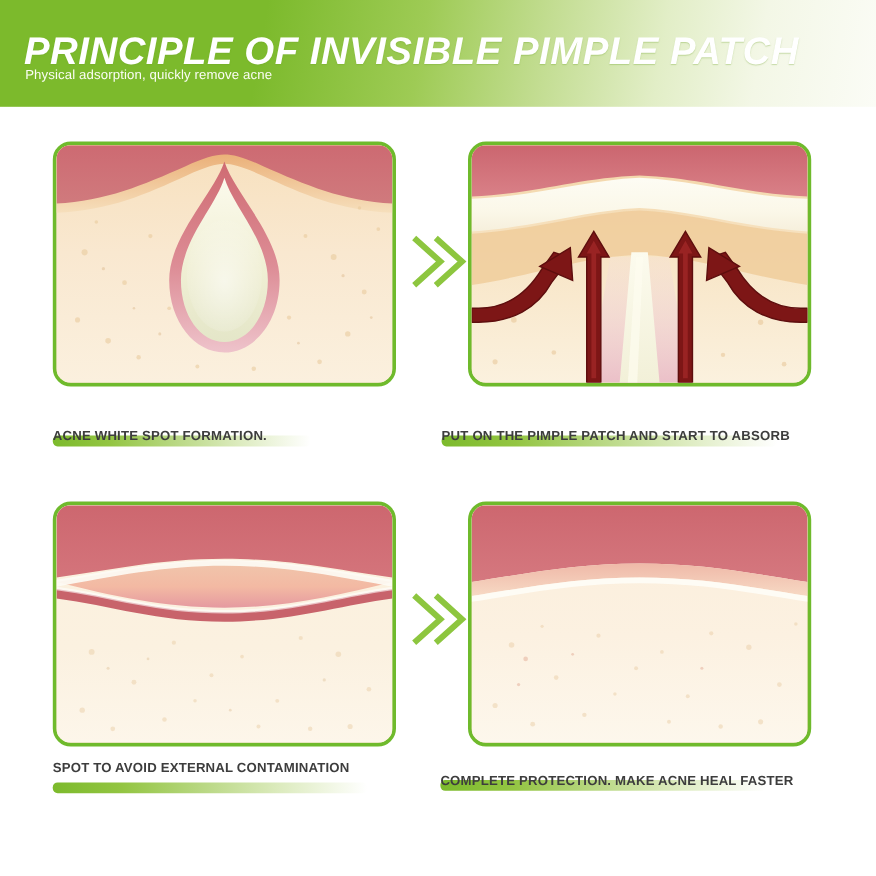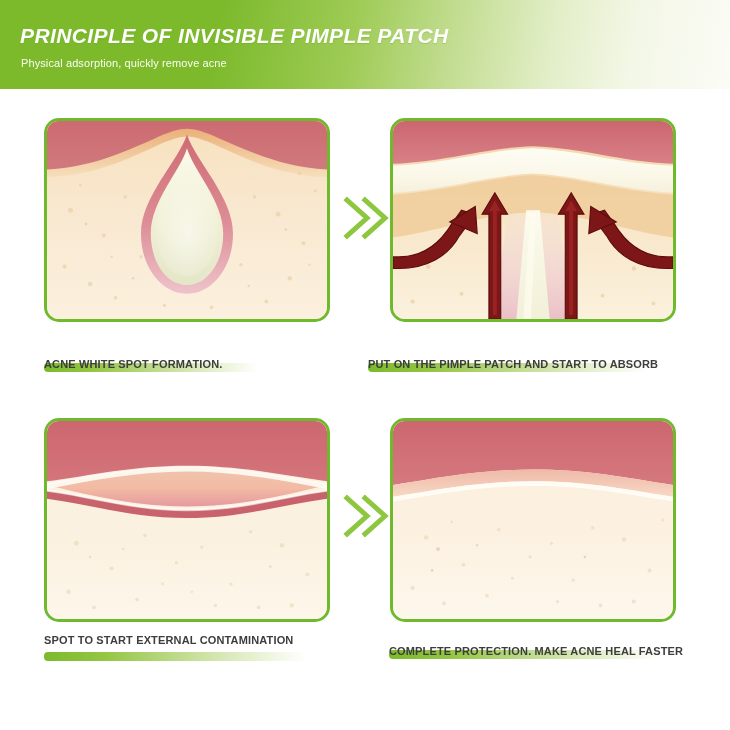--- a/index.html
+++ b/index.html
@@ -14,21 +14,21 @@
   
   #header{
     position:absolute;left:0;top:0;width:730px;height:89px;
     background:linear-gradient(100deg,
         #7cba2c 0%, #7cba2c 30%, #9ecb55 48%,
         #c3dd92 62%, #e2eec7 75%, #f3f7e6 86%, #fbfcf6 100%);
     overflow:hidden;
   }
   #header-title{
     position:absolute;left:20px;top:24px;
-    font-size:21px;font-weight:bold;font-style:italic;
+    font-size:32px;font-weight:bold;font-style:italic;
     color:#ffffff;letter-spacing:.4px;
     white-space:nowrap;
     text-shadow:0 1px 1px rgba(110,160,40,.35);
   }
   #header-sub{
     position:absolute;left:21px;top:57px;
     font-size:11px;font-weight:normal;font-style:normal;
     color:#fbfdf4;letter-spacing:.1px;
     white-space:nowrap;
   }
@@ -73,21 +73,21 @@
     z-index:0;
   }
   .caption .txt{position:relative;z-index:1;display:block;}
 
   #caption-1{left:44px;top:358px;width:300px;}
   #caption-1 .bar{top:5px;width:215px;}
   #caption-2{left:368px;top:358px;width:320px;}
   #caption-2 .bar{top:5px;width:280px;}
   #caption-3{left:44px;top:634px;width:320px;}
   #caption-3 .bar{top:18px;width:262px;}
-  #caption-4{left:389px;top:645px;width:320px;}
+  #caption-4{left:367px;top:645px;width:320px;}
   #caption-4 .bar{top:5px;width:272px;}
 </style>
 </head>
 <body>
 
 <div id="header">
   <div id="header-title">PRINCIPLE OF INVISIBLE PIMPLE PATCH</div>
   <div id="header-sub">Physical adsorption, quickly remove acne</div>
 </div>
 
@@ -398,19 +398,19 @@
   <span class="txt">ACNE WHITE SPOT FORMATION.</span>
 </div>
 
 <div class="caption" id="caption-2">
   <span class="bar"></span>
   <span class="txt">PUT ON THE PIMPLE PATCH AND START TO ABSORB</span>
 </div>
 
 <div class="caption" id="caption-3">
   <span class="bar"></span>
-  <span class="txt">SPOT TO START EXTERNAL CONTAMINATION</span>
+  <span class="txt">SPOT TO AVOID EXTERNAL CONTAMINATION</span>
 </div>
 
 <div class="caption" id="caption-4">
   <span class="bar"></span>
   <span class="txt">COMPLETE PROTECTION. MAKE ACNE HEAL FASTER</span>
 </div>
 
 </body></html>

